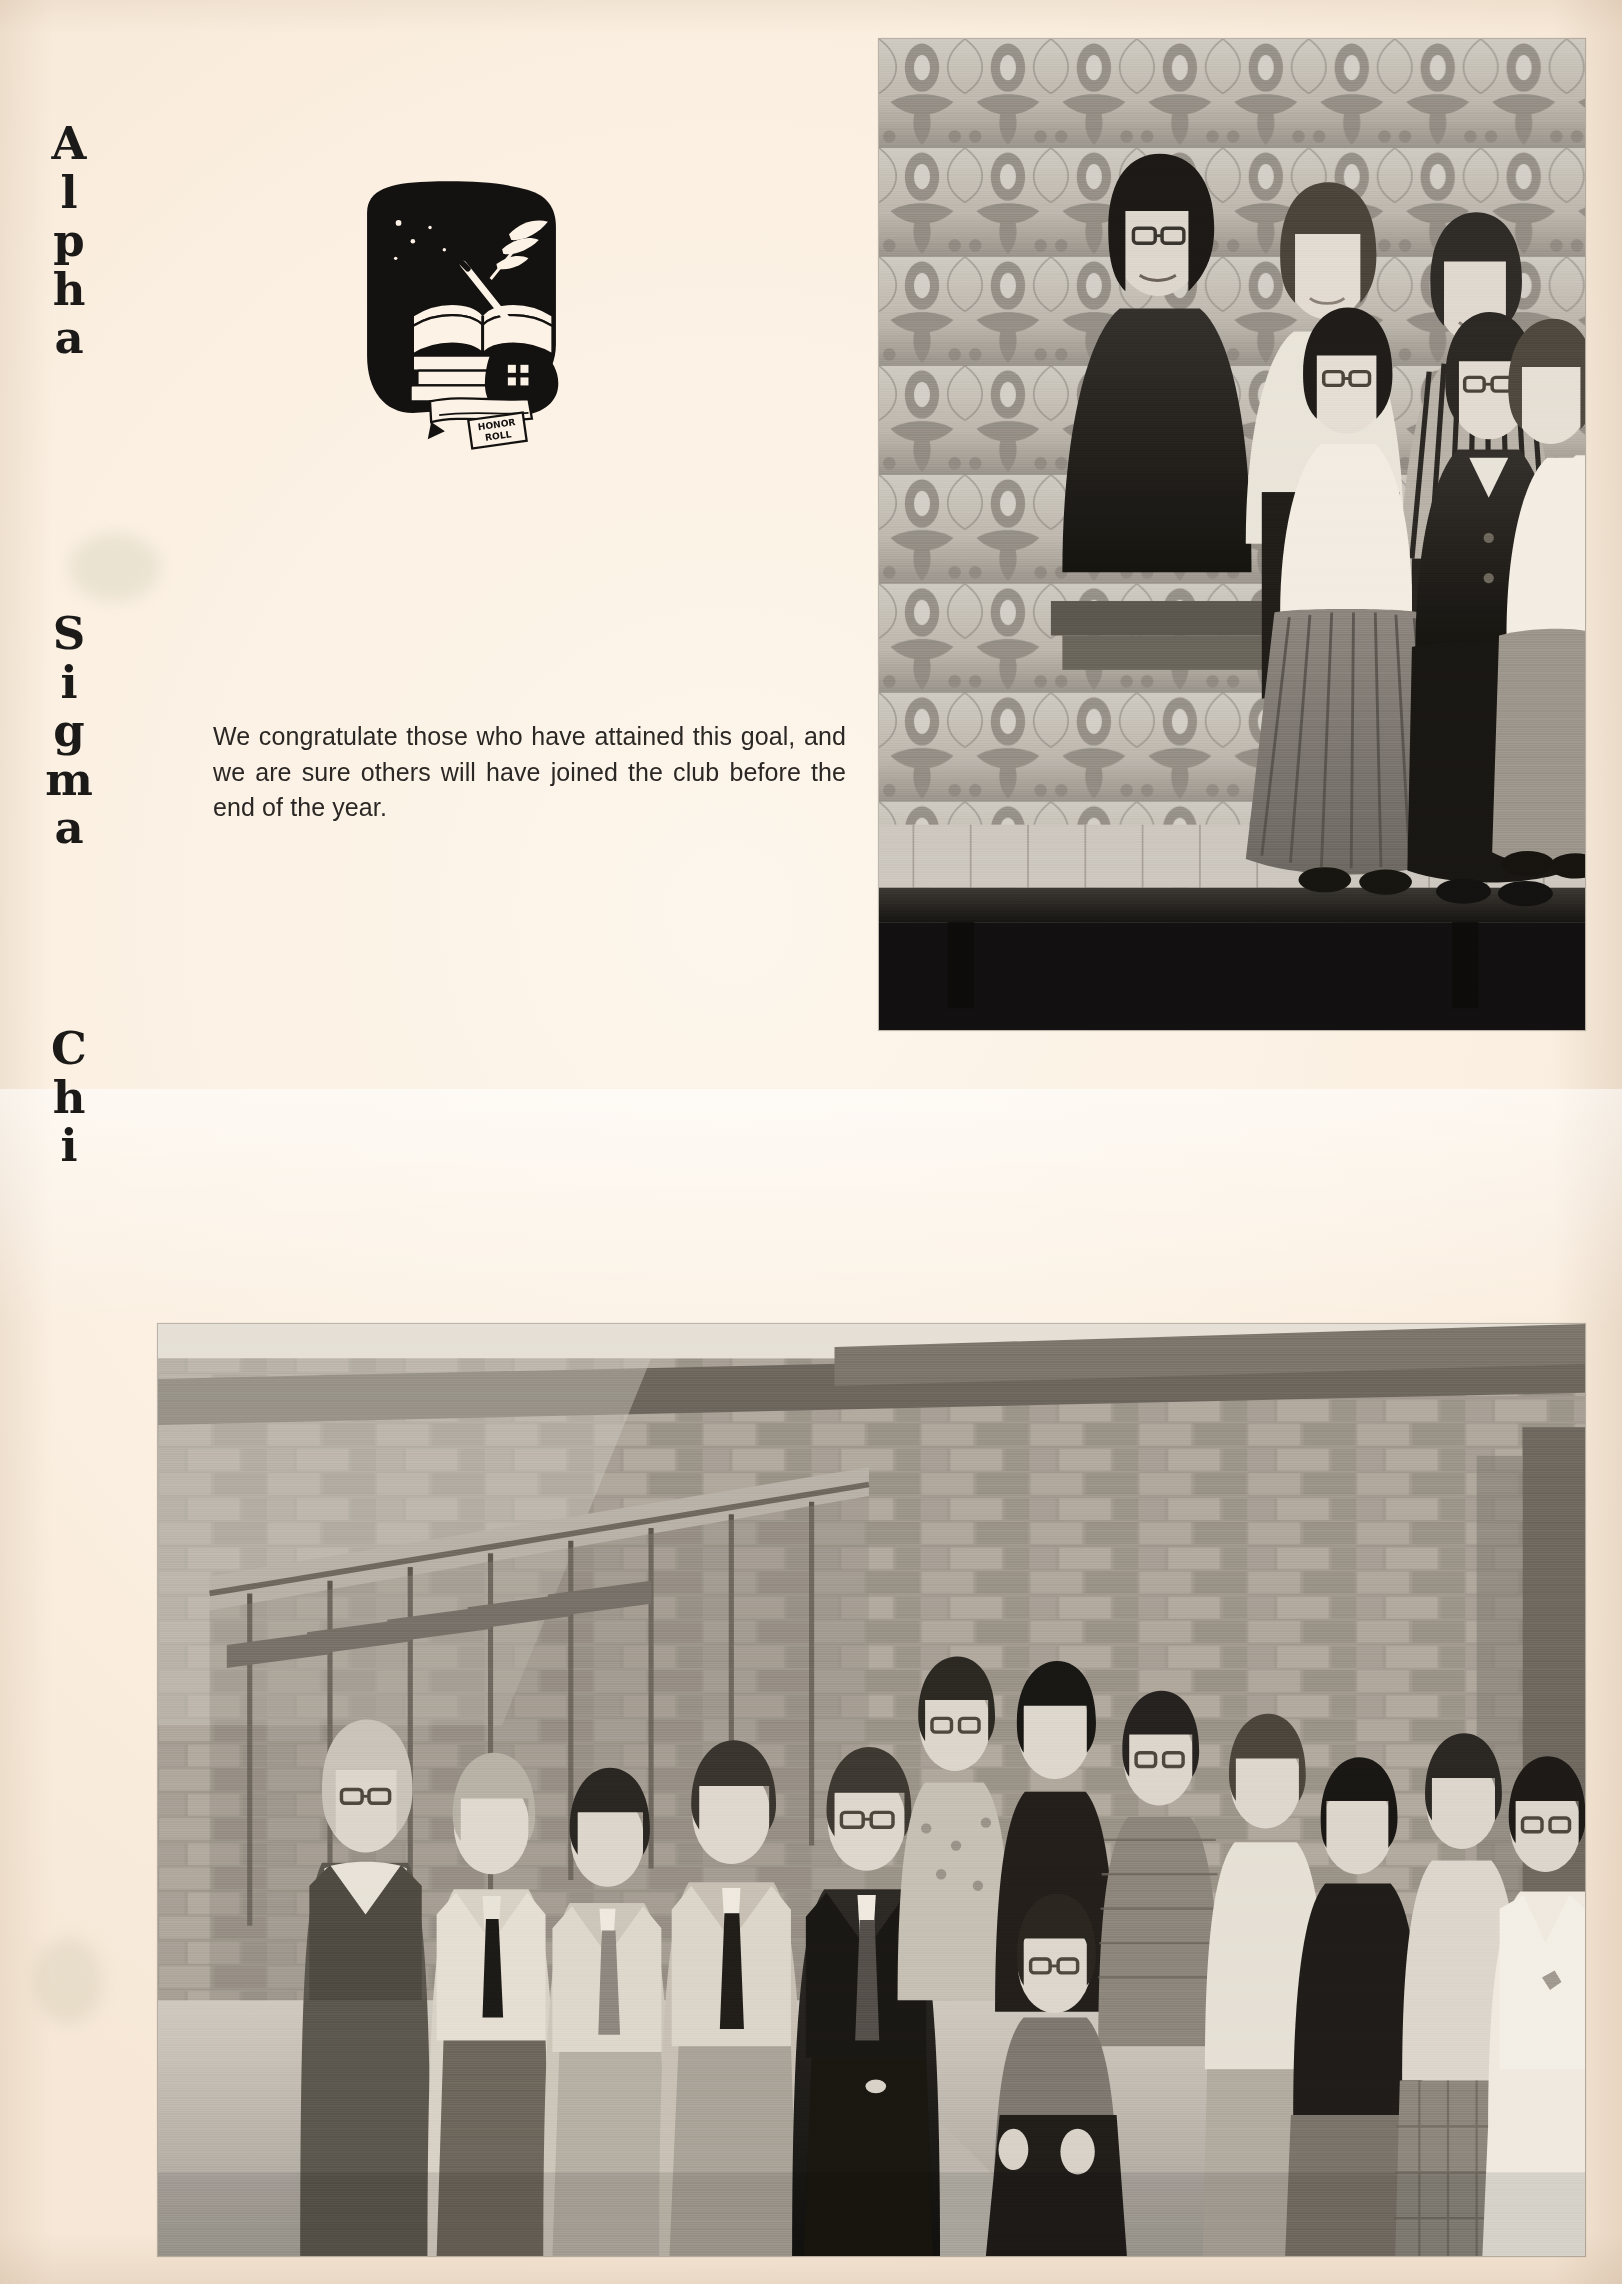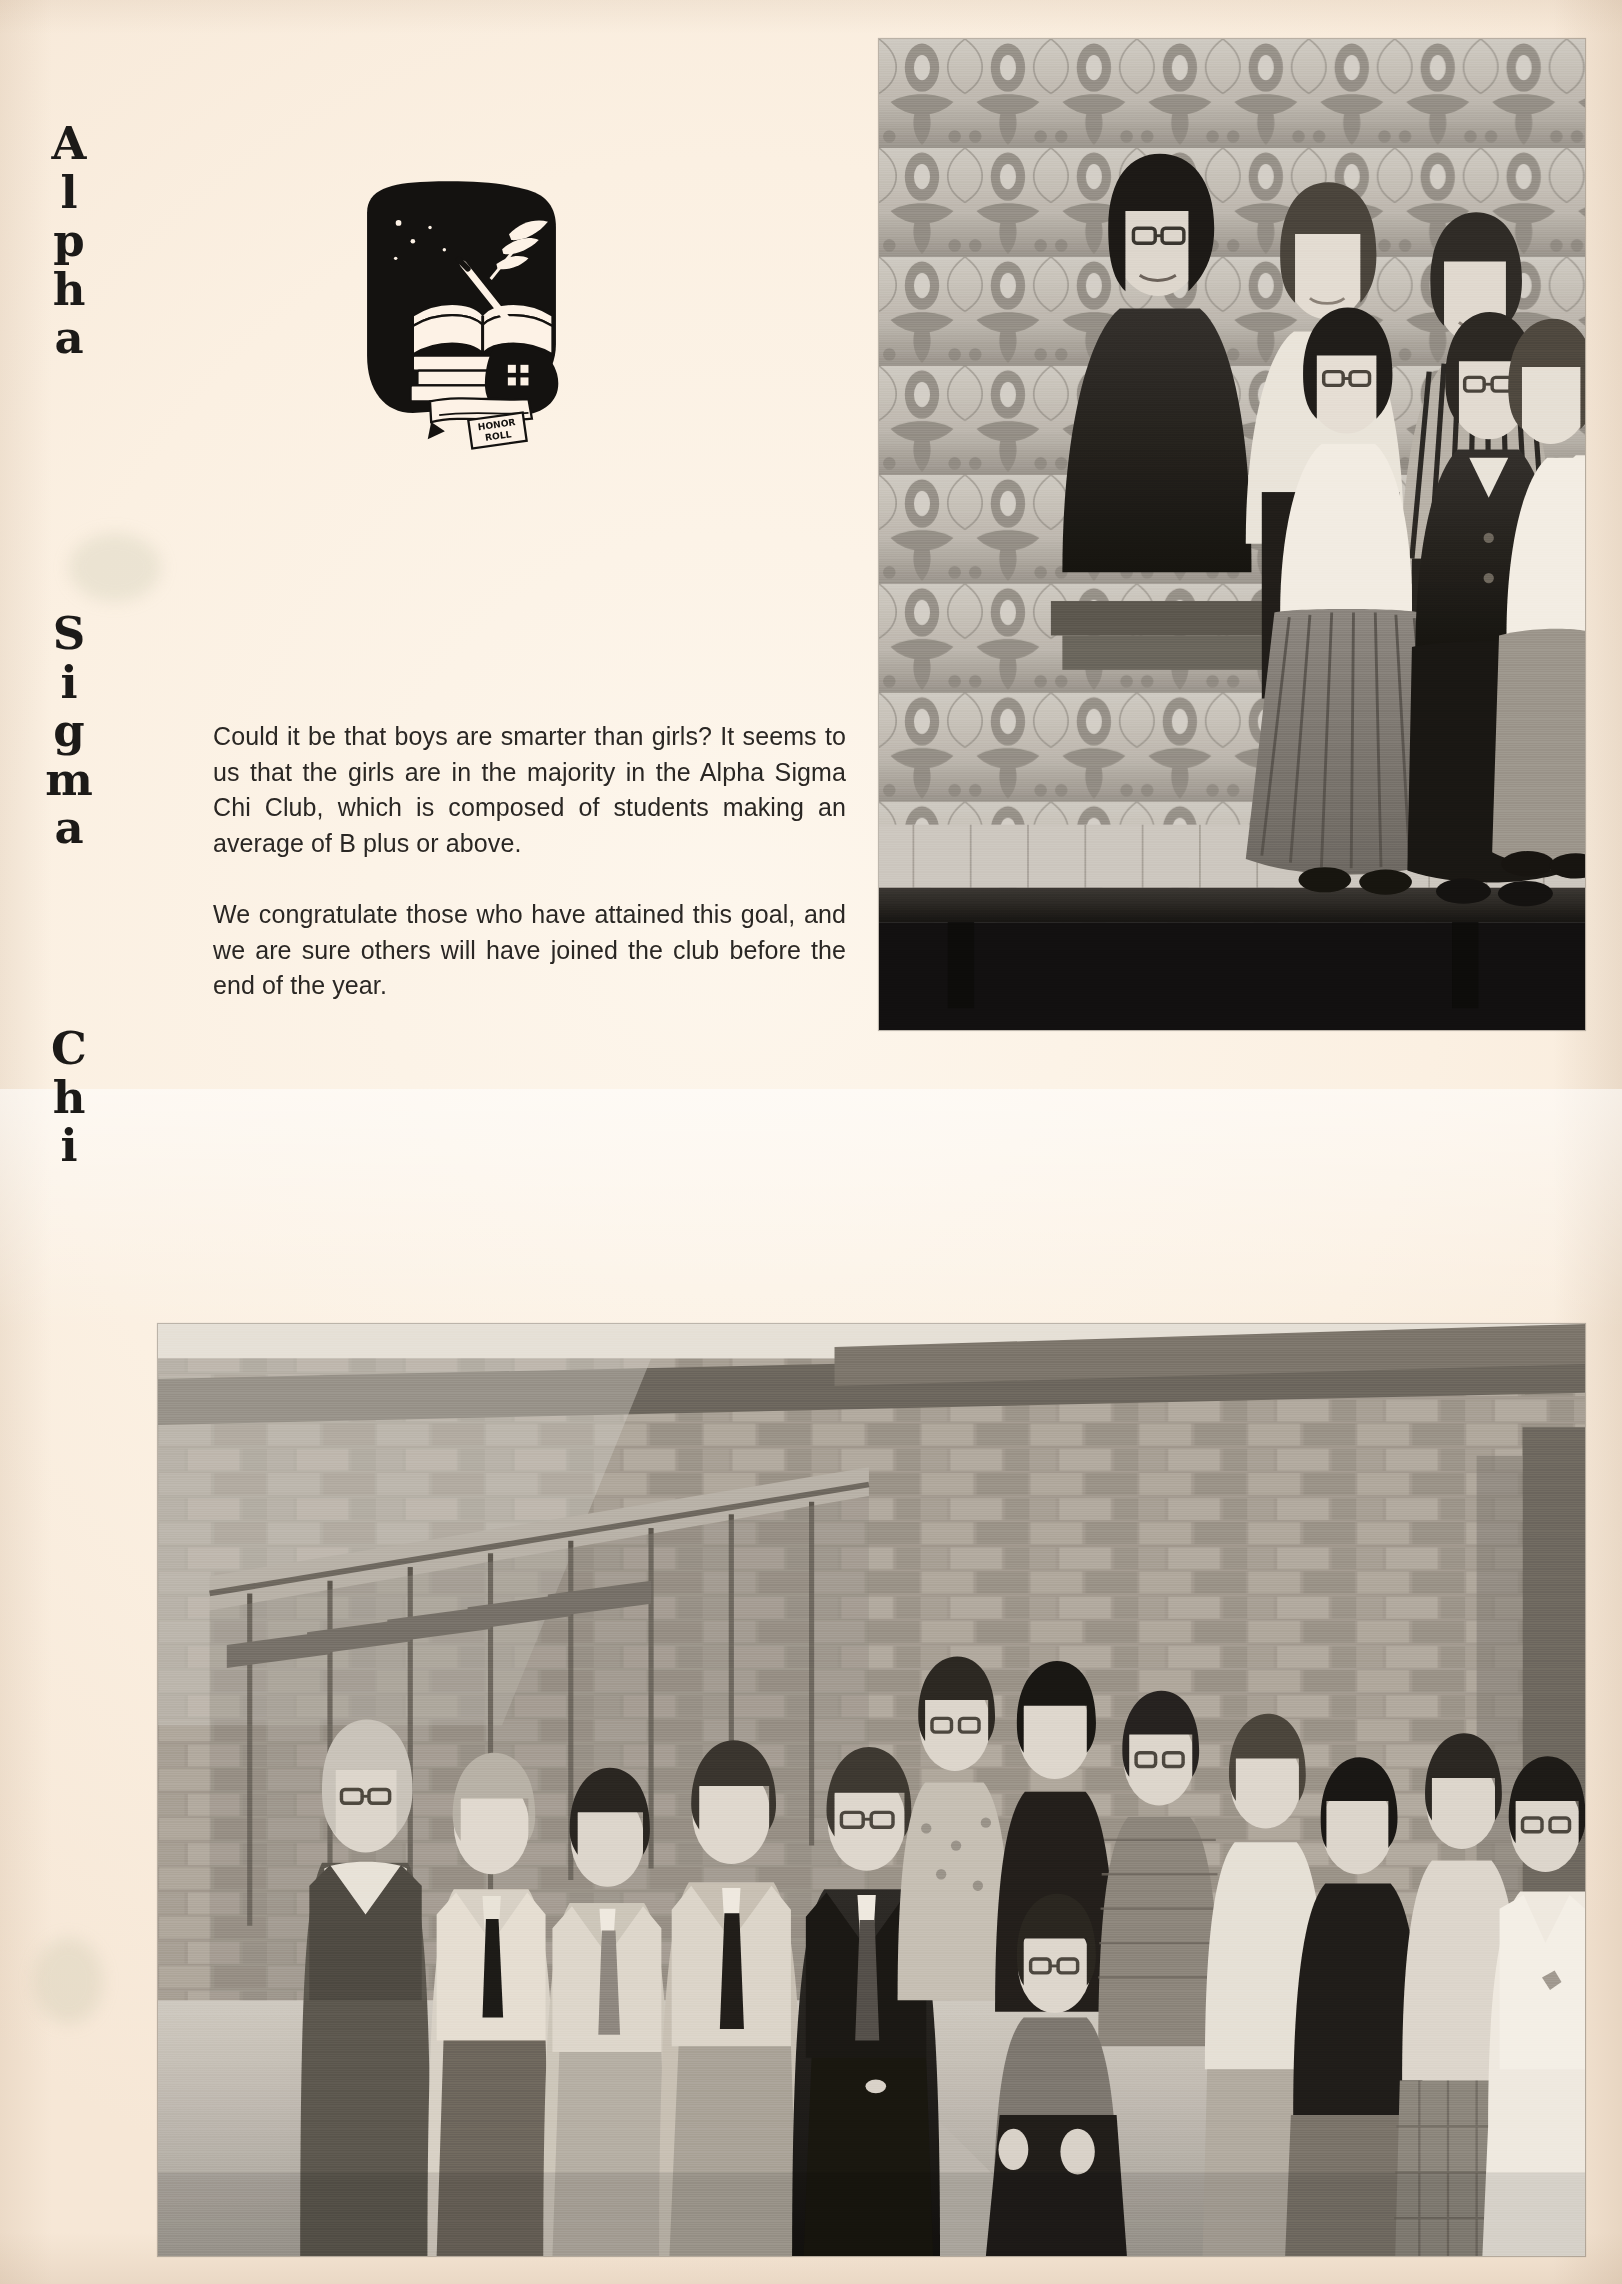--- a/index.html
+++ b/index.html
@@ -237,21 +237,20 @@
           <rect x="250" y="426" width="96" height="50" fill="#fdf2e6" stroke="#141210" stroke-width="4"></rect>
           <text x="298" y="446" font-family="DejaVu Sans, sans-serif" font-size="16" text-anchor="middle" fill="#141210" font-weight="bold">HONOR</text>
           <text x="298" y="466" font-family="DejaVu Sans, sans-serif" font-size="16" text-anchor="middle" fill="#141210" font-weight="bold">ROLL</text>
         </g>
         <path d="M182 436 L176 466 L206 452 Z" fill="#141210"></path>
       </g>
     </svg>
   </div>
 
   <div id="body-text">
-    <p>Could it be that boys are smarter than girls? It seems to us that the girls are in the majority in the Alpha Sigma Chi Club, which is composed of students making an average of B plus or above.</p>
     <p>We congratulate those who have attained this goal, and we are sure others will have joined the club before the end of the year.</p>
   </div>
 
   <div class="photo" id="photo-top">
     <svg viewBox="0 0 1232 1728" xmlns="http://www.w3.org/2000/svg" preserveAspectRatio="none">
       <defs>
         <linearGradient id="drape" x1="0" y1="0" x2="0" y2="1">
           <stop offset="0%" stop-color="#cfcac2"></stop>
           <stop offset="60%" stop-color="#bdb7ae"></stop>
           <stop offset="100%" stop-color="#9a948c"></stop>

